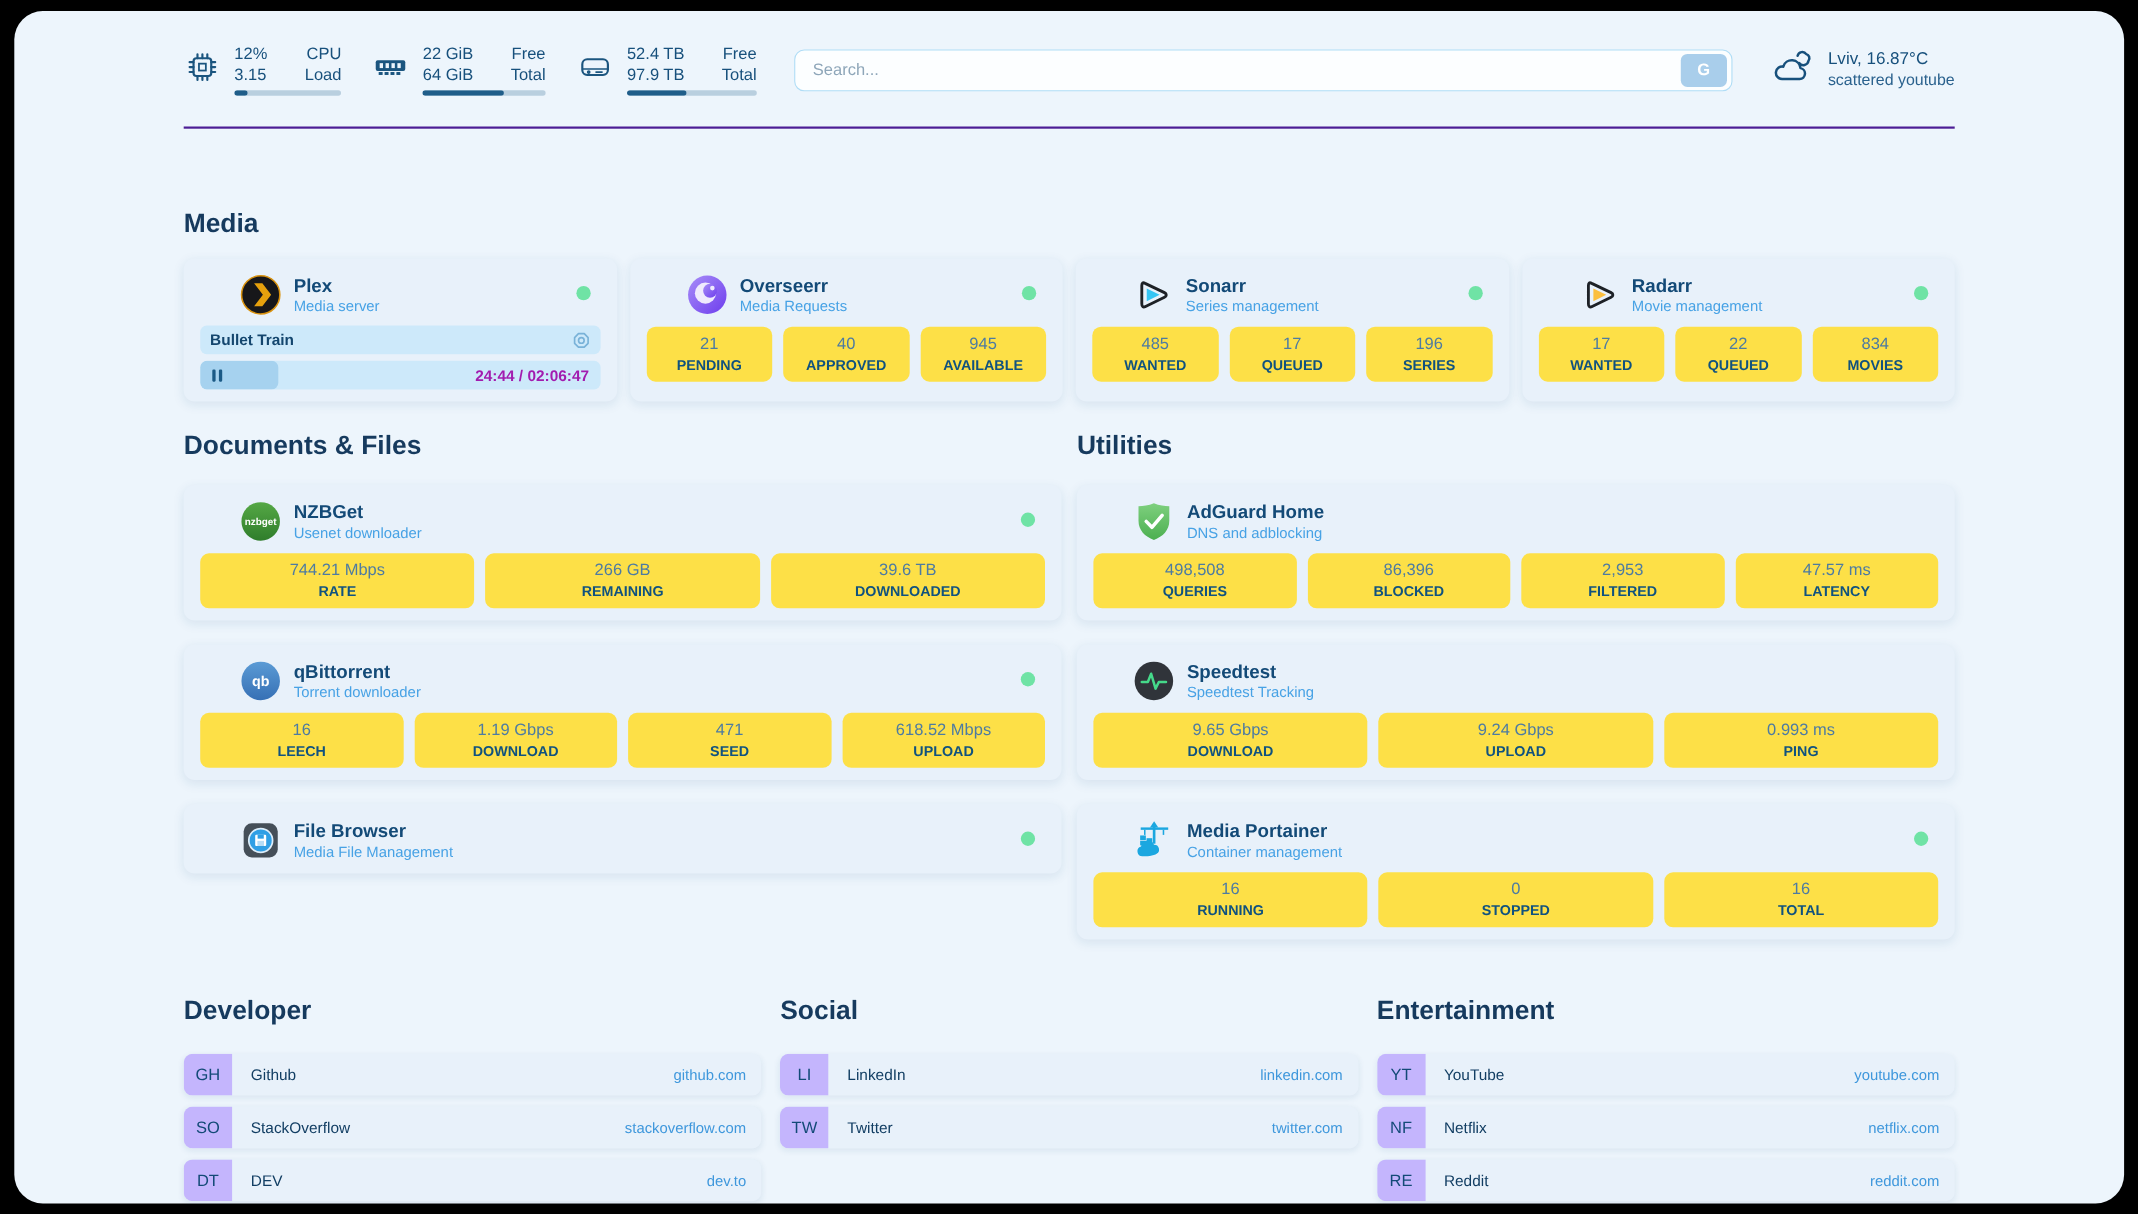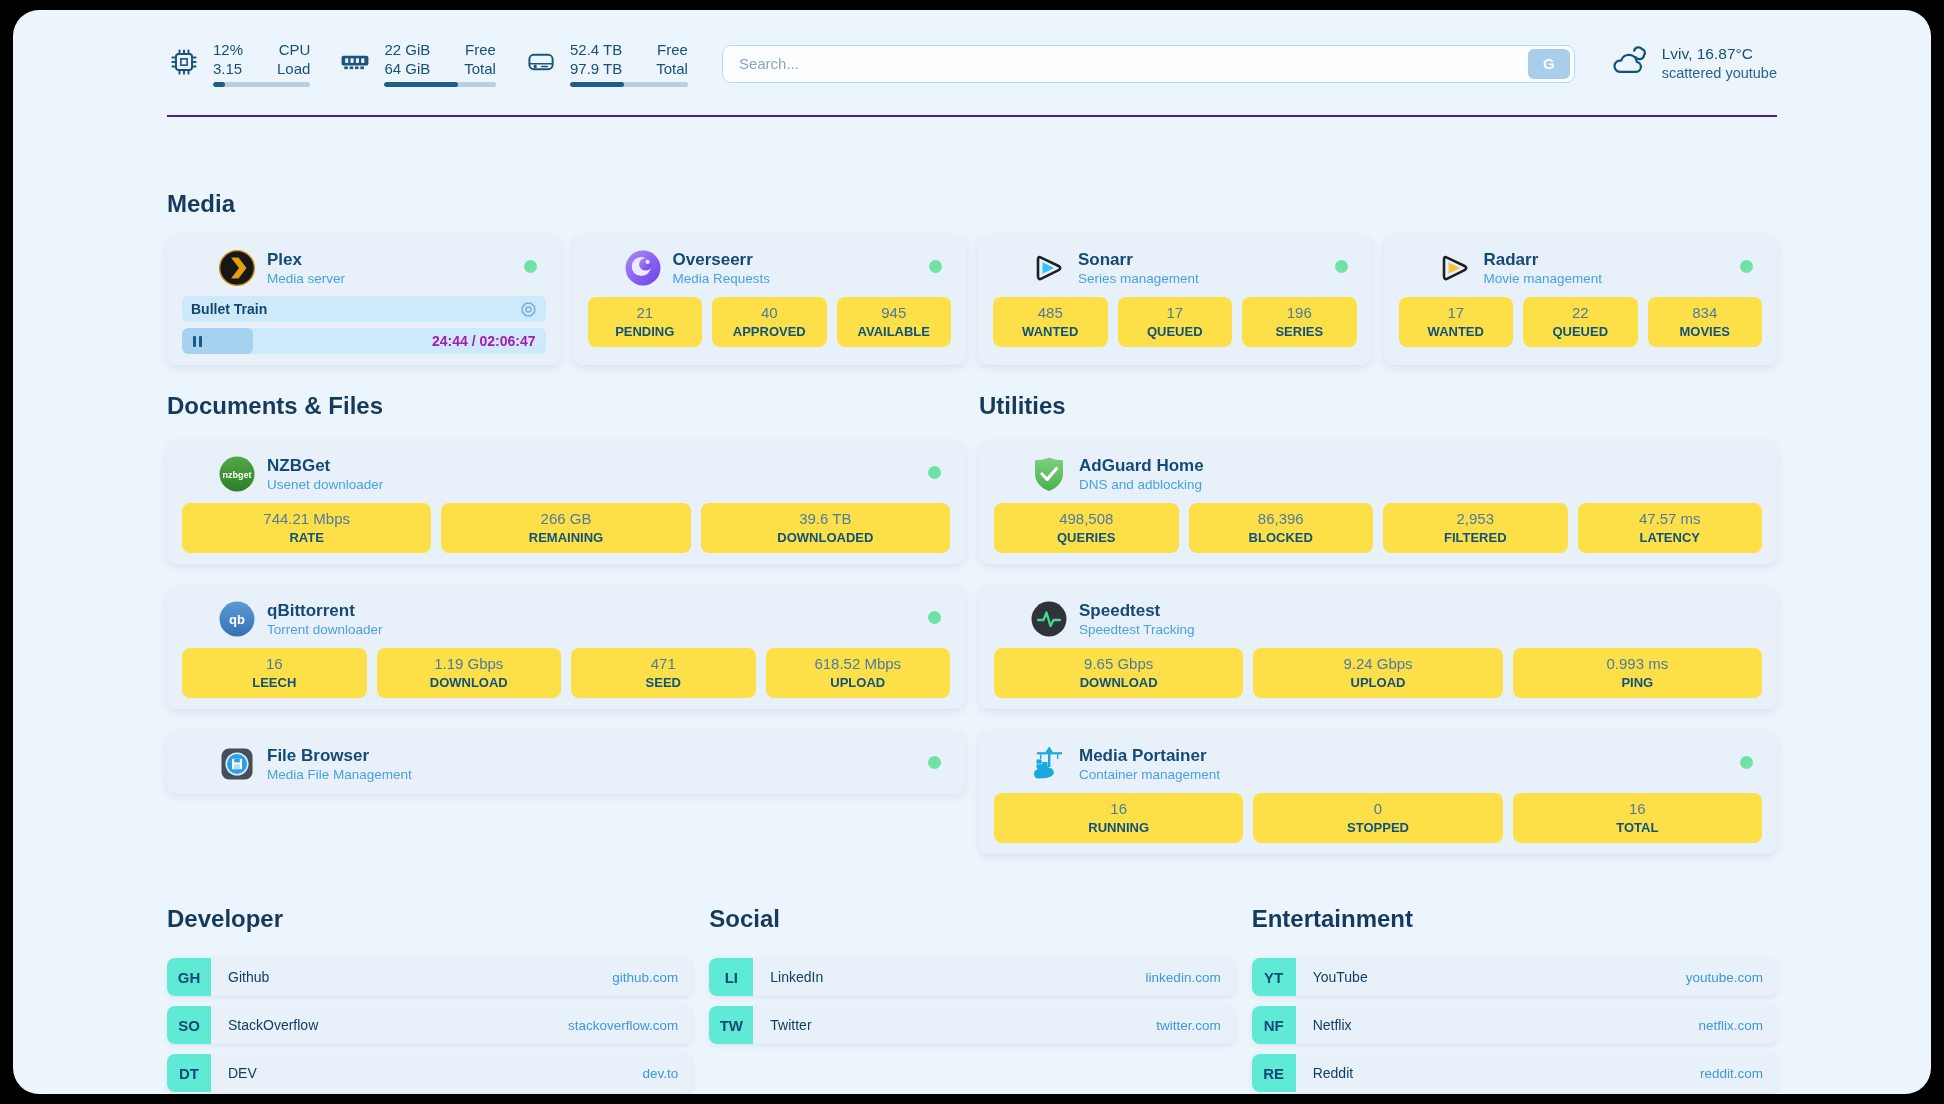--- a/index.html
+++ b/index.html
@@ -52,21 +52,21 @@
 
   .twocol { display:grid; grid-template-columns:1fr 1fr; gap:14px; align-items:start; }
   .col-title { margin:26px 0 20px; }
   .col-cards { display:flex; flex-direction:column; gap:22px; }
 
   
   .bm-grid { display:grid; grid-template-columns:1fr 1fr 1fr; gap:17px; margin-top:50px; align-items:start; }
   .bm-title { margin-bottom:24px; }
   .bm-list { display:flex; flex-direction:column; gap:10px; }
   .bm-item { height:38px; background:#e8f1fa; border-radius:8px; display:flex; align-items:center; box-shadow:0 2px 6px rgba(23,80,124,.09); overflow:hidden; cursor:pointer; }
-  .bm-badge { width:44px; align-self:stretch; background:#5eead4; display:flex; align-items:center; justify-content:center; font-size:15px; font-weight:700; color:#134a77; }
+  .bm-badge { width:44px; align-self:stretch; background:#c4b5fd; display:flex; align-items:center; justify-content:center; font-size:15px; font-weight:400; color:#134a77; }
   .bm-name { margin-left:17px; font-size:14px; font-weight:500; color:#123e63; }
   .bm-url { margin-left:auto; margin-right:14px; font-size:13.5px; color:#3e97dc; }
 </style>
 </head>
 <body>
 
 <svg width="0" height="0" style="position:absolute">
   <defs>
     <linearGradient id="gradOver" x1="0" y1="0" x2="1" y2="1">
       <stop offset="0" stop-color="#a88df8"></stop>

